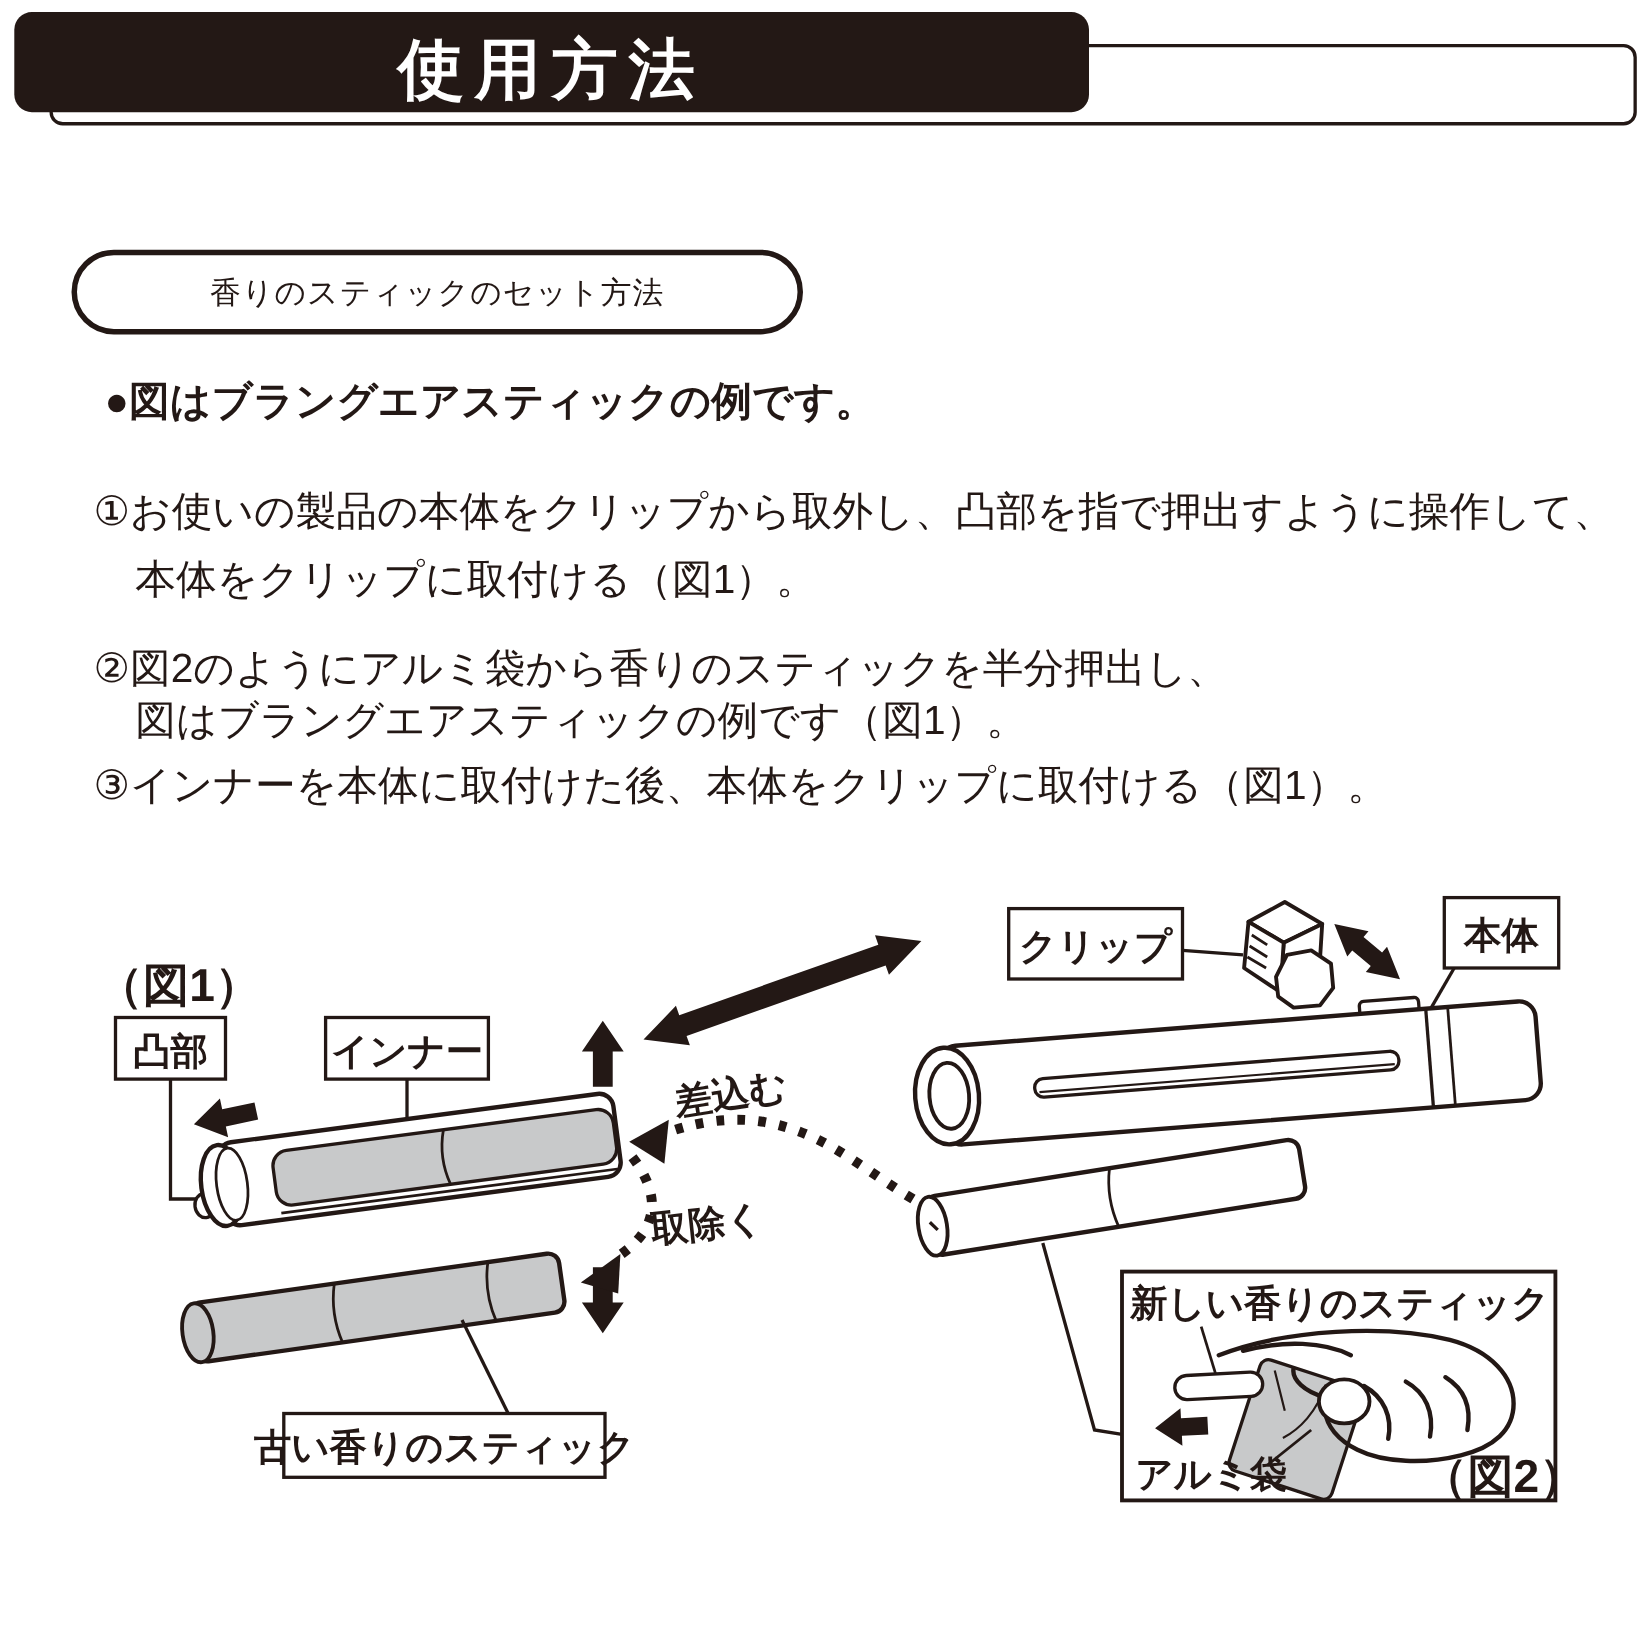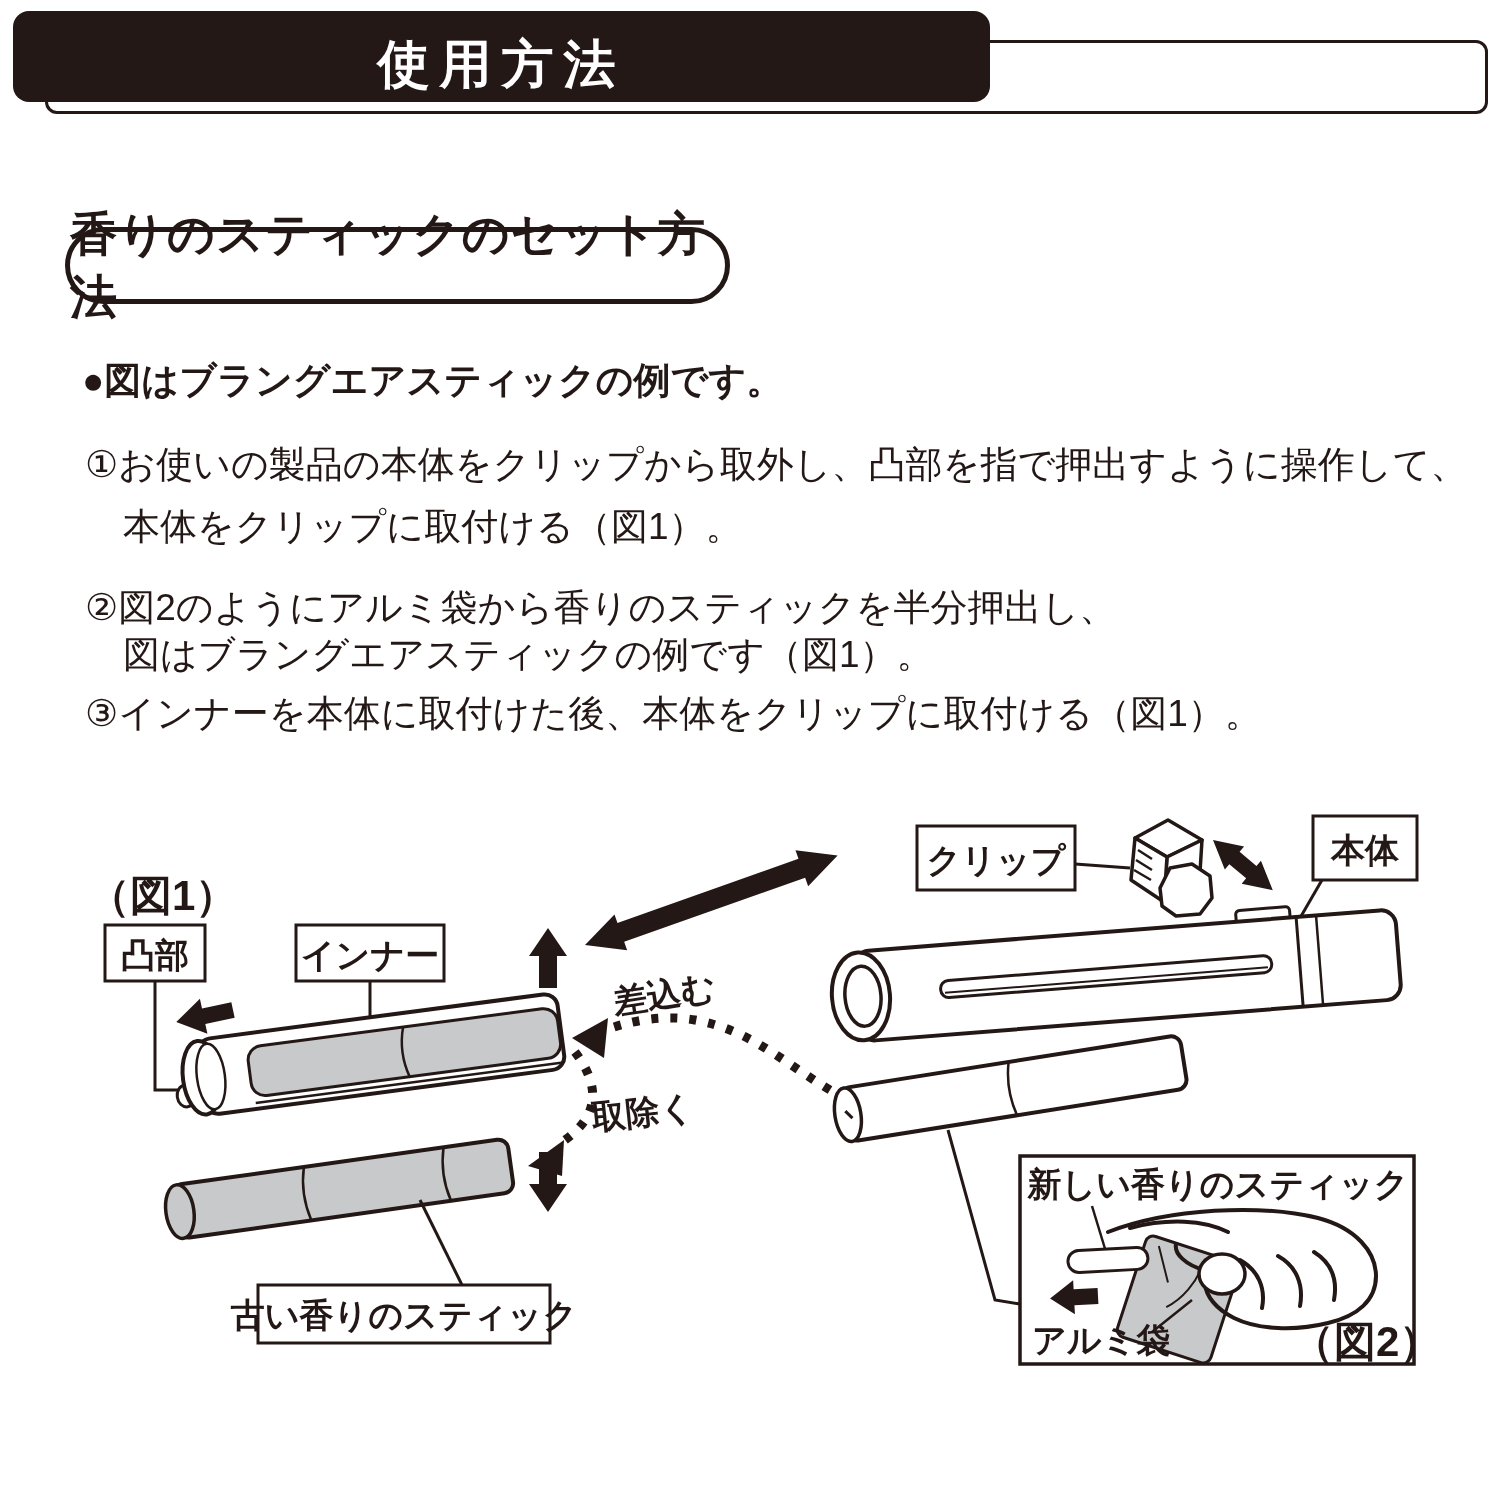--- a/index.html
+++ b/index.html
@@ -14,31 +14,31 @@
     left:45px;top:40px;width:1443px;height:74px;
     background:#ffffff;border:3px solid #231815;border-radius:12px;
     box-sizing:border-box;
   }
   .header-blackbox{
     left:13px;top:11px;width:977px;height:91px;
     background:#231815;border-radius:16px;
     display:flex;align-items:center;justify-content:center;
   }
   .header-title{
-    color:#ffffff;font-size:52px;font-weight:bold;letter-spacing:10px;margin-top:16px;
+    color:#ffffff;font-size:60px;font-weight:bold;letter-spacing:10px;margin-top:16px;
   }
   
   .section-pill{
     left:65px;top:227px;width:665px;height:77px;
     border:5px solid #231815;border-radius:40px;background:#ffffff;
     box-sizing:border-box;display:flex;align-items:center;justify-content:center;
   }
-  .section-title{font-size:47px;font-weight:700;letter-spacing:1px;}
+  .section-title{font-size:28px;font-weight:400;letter-spacing:1px;}
   
-  .note{left:82px;top:340px;font-size:37px;font-weight:600;margin-top:16px;}
+  .note{left:95px;top:340px;font-size:37px;font-weight:600;}
   .step{font-size:37px;font-weight:500;letter-spacing:0px;white-space:nowrap;margin-top:12px;}
   .s1l1{left:85px;top:428px;}
   .s1l2{left:123px;top:490px;}
   .s2l1{left:85px;top:571px;}
   .s2l2{left:123px;top:618px;}
   .s3l1{left:85px;top:677px;}
   
   .diagram{left:0px;top:760px;}
   svg text{font-family:"Liberation Sans","DejaVu Sans",sans-serif;}
   .lbl{font-size:34px;font-weight:600;fill:#231815;}

